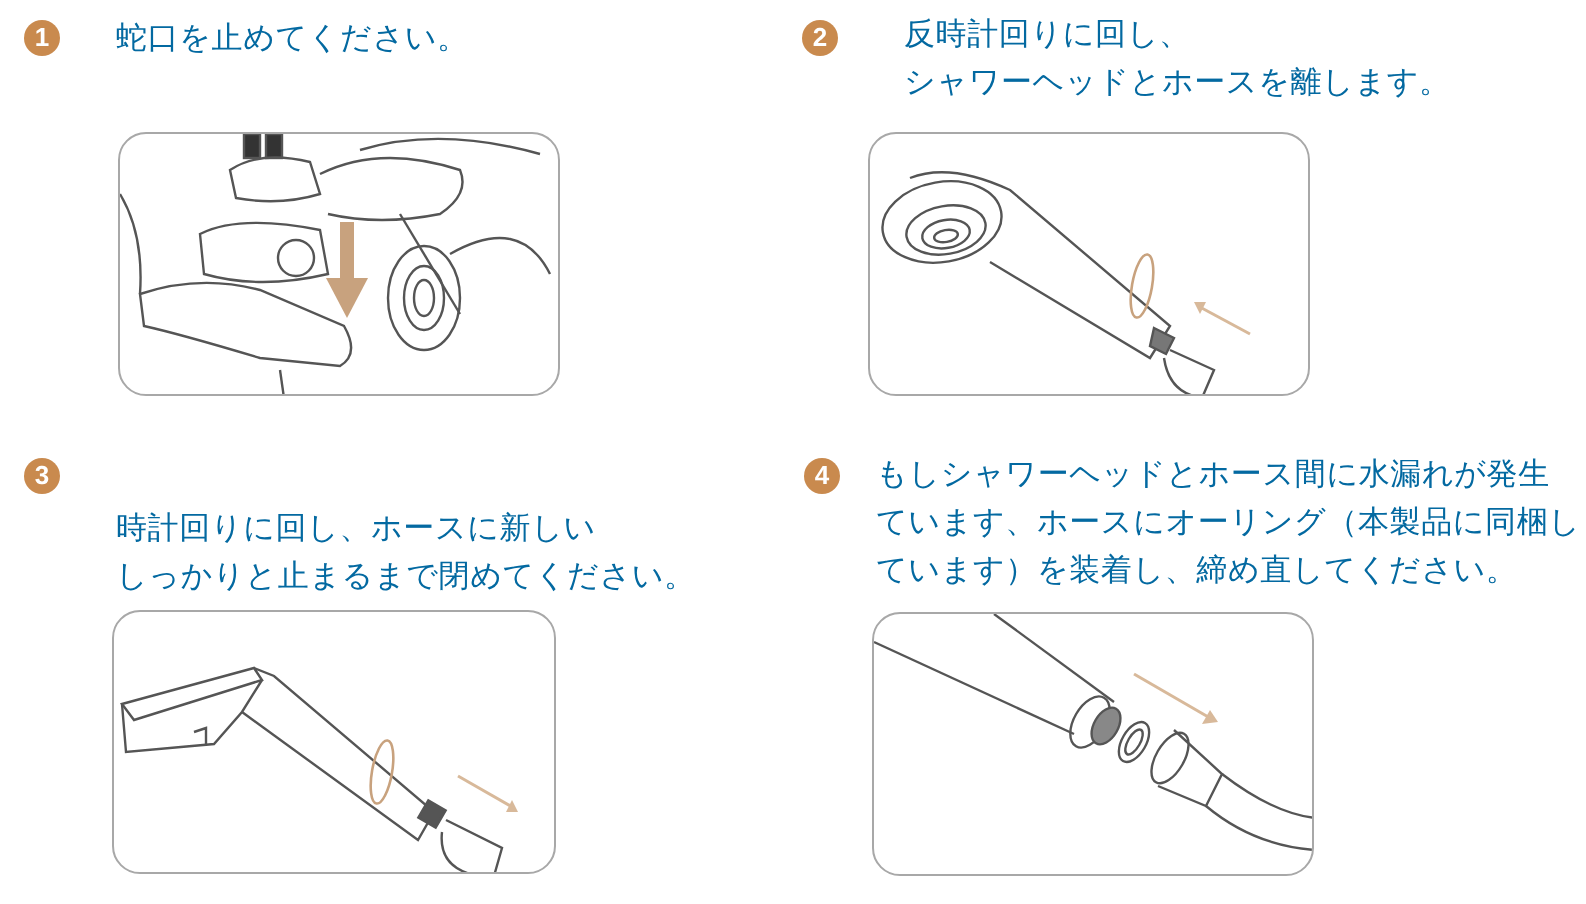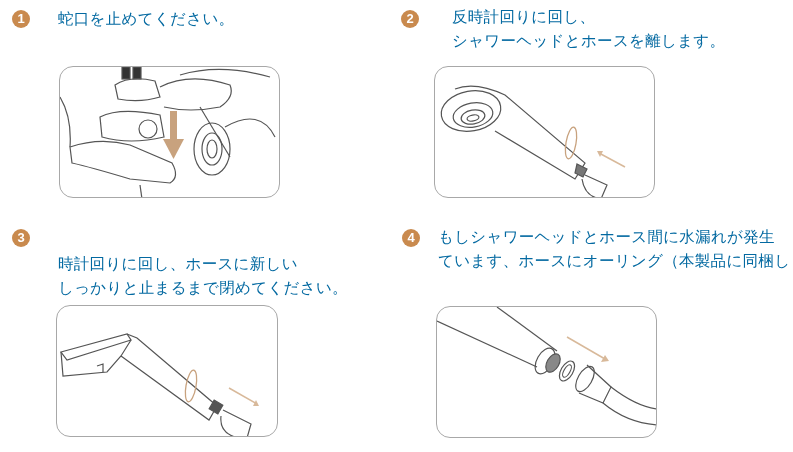--- a/index.html
+++ b/index.html
@@ -94,20 +94,21 @@
       <polygon points="202,100 196,100 199,94" fill="#d8b99a"></polygon>
     </svg>
   </div>
 </div>
 
 <div>
   <div class="badge" style="left:402px;top:229px;">4</div>
   <div class="text" style="left:438px;top:225px;">
     <div>もしシャワーヘッドとホース間に水漏れが発生</div>
     <div>ています、ホースにオーリング（本製品に同梱し</div>
+    <div>ています）を装着し、締め直してください。</div>
   </div>
   <div class="frame" style="left:436px;top:306px;width:221px;height:132px;">
     <svg width="221" height="132" viewBox="0 0 221 132">
       <g fill="none" stroke="#555" stroke-width="1.2">
         <path d="M0 14 L100 60"></path>
         <path d="M60 0 L120 44"></path>
         <ellipse cx="108" cy="54" rx="8" ry="14" transform="rotate(30 108 54)"></ellipse>
         <ellipse cx="116" cy="56" rx="6" ry="10" fill="#888" transform="rotate(30 116 56)"></ellipse>
         <ellipse cx="130" cy="64" rx="6" ry="11" transform="rotate(30 130 64)"></ellipse>
         <ellipse cx="130" cy="64" rx="3" ry="7" transform="rotate(30 130 64)"></ellipse>

